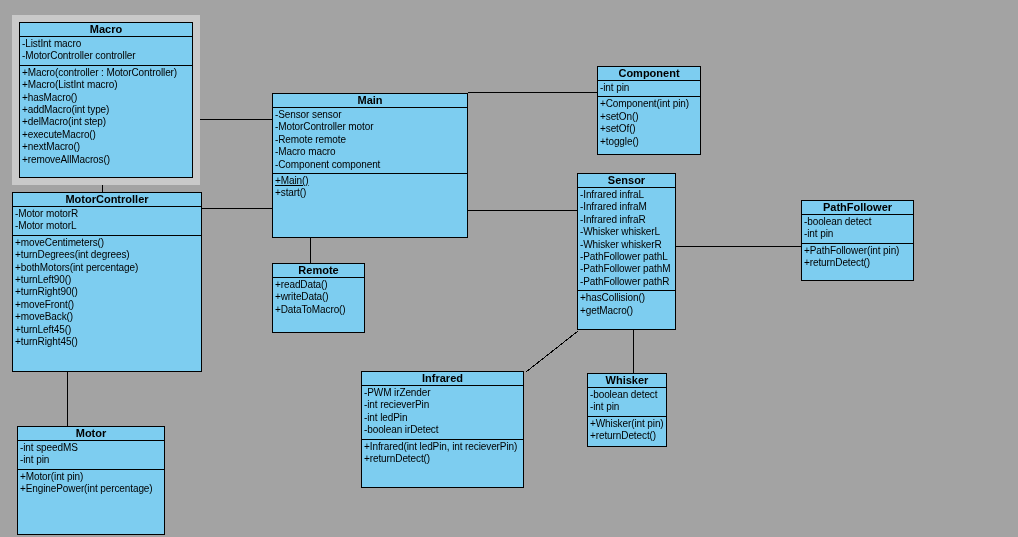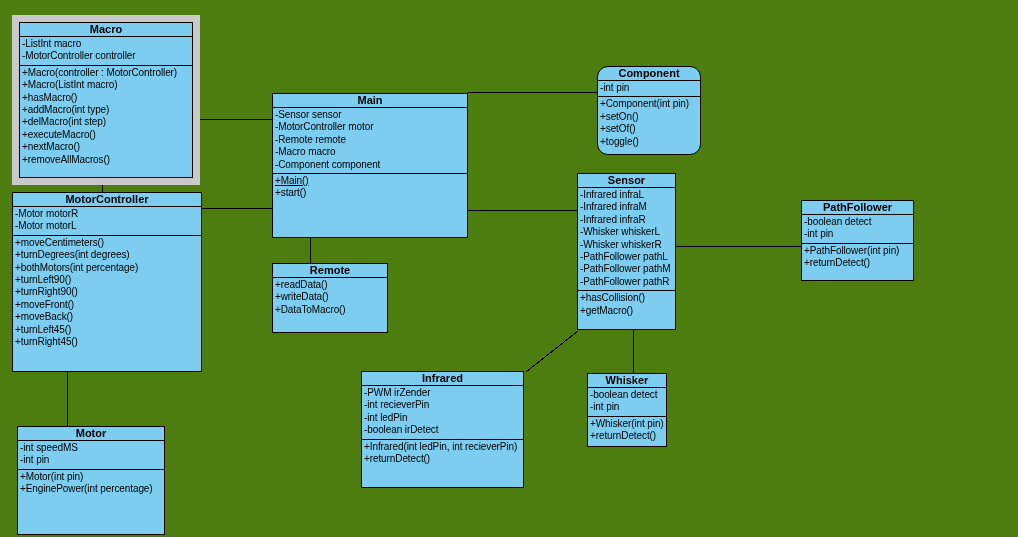--- a/index.html
+++ b/index.html
@@ -1,17 +1,17 @@
 <!DOCTYPE html>
 <html><head>
 <meta charset="utf-8">
 <style>
   html,body { margin:0; padding:0; background:#ffffff; }
   .canvas {
-    position:relative; width:1018px; height:537px; background:#4d7c0f;
+    position:relative; width:1018px; height:537px; background:#a3a3a3;
     font-family:"Liberation Sans", sans-serif; overflow:hidden;
   }
   svg.wires { position:absolute; left:0; top:0; width:1018px; height:537px; }
   svg.wires line { stroke:#000; stroke-width:1; shape-rendering:crispEdges; }
 
   .uml-class {
     position:absolute; background:#7dcdf0; border:1px solid #000000;
     box-sizing:border-box; display:flex; flex-direction:column; overflow:hidden;
   }
   .uml-title {
@@ -107,30 +107,30 @@
       <div class="ln">-Remote remote</div>
       <div class="ln">-Macro macro</div>
       <div class="ln">-Component component</div>
     </div>
     <div class="cmp methods">
       <div class="ln u">+Main()</div>
       <div class="ln">+start()</div>
     </div>
   </div>
 
-  <div class="uml-class" style="left:272px; top:263px; width:116px; height:70px;">
+  <div class="uml-class" style="left:272px; top:263px; width:93px; height:70px;">
     <div class="uml-title">Remote</div>
     <div class="cmp methods">
       <div class="ln">+readData()</div>
       <div class="ln">+writeData()</div>
       <div class="ln">+DataToMacro()</div>
     </div>
   </div>
 
-  <div class="uml-class" style="left:597px; top:66px; width:104px; height:89px;border-radius:11px;">
+  <div class="uml-class" style="left:597px; top:66px; width:104px; height:89px;">
     <div class="uml-title">Component</div>
     <div class="cmp attrs">
       <div class="ln">-int pin</div>
     </div>
     <div class="cmp methods">
       <div class="ln">+Component(int pin)</div>
       <div class="ln">+setOn()</div>
       <div class="ln">+setOf()</div>
       <div class="ln">+toggle()</div>
     </div>

